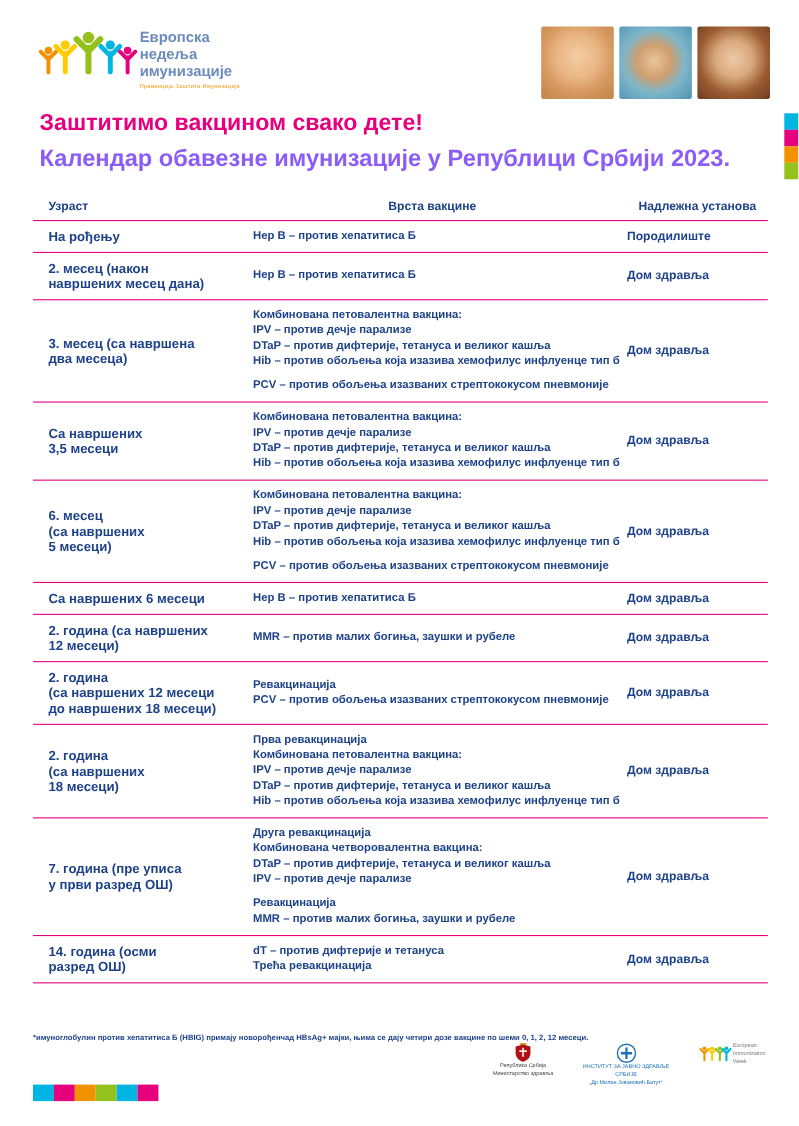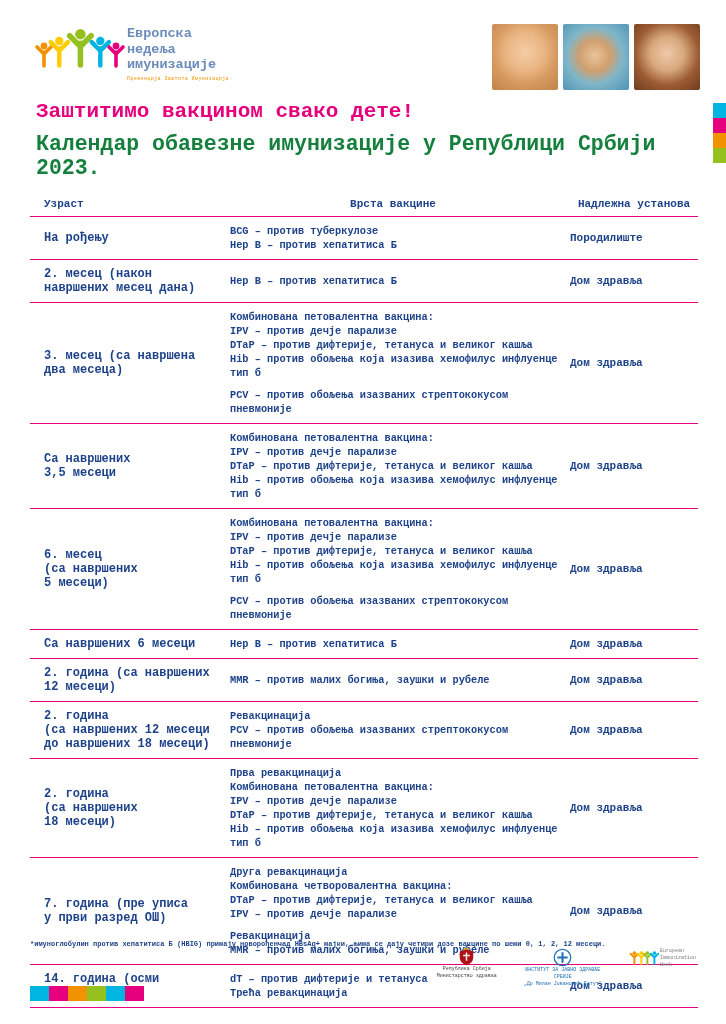--- a/index.html
+++ b/index.html
@@ -1,18 +1,18 @@
 <!DOCTYPE html>
 <html><head>
 <meta charset="utf-8">
 <style>
   * { margin:0; padding:0; box-sizing:border-box; }
   html,body { background:#ffffff; }
   body { font-family:"Liberation Sans", sans-serif; }
-  .page { position:relative; width:726px; height:1024px; background:#ffffff; overflow:hidden; margin:0 auto;font-family:Liberation Mono, monospace; }
+  .page { position:relative; width:726px; height:1024px; background:#ffffff; overflow:hidden; margin:0 auto; }
 
   
   .stripe-v { position:absolute; right:0; top:103px; width:13px; display:flex; flex-direction:column; }
   .stripe-v .stripe-block { width:13px; height:15px; display:block; }
   .stripe-h { position:absolute; left:30px; top:986px; display:flex; }
   .stripe-h .stripe-block { width:19px; height:15px; display:block; }
 
   
   .header { position:absolute; top:24px; left:34px; right:26px; display:flex; justify-content:space-between; align-items:flex-start; }
   .logo { display:flex; align-items:flex-start; gap:8px; }
@@ -22,30 +22,30 @@
   .logo-line { color:#6b8cba; font-size:13.5px; font-weight:bold; line-height:1.15; }
   .logo-tagline { color:#f39200; font-size:5px; margin-top:3px; letter-spacing:.4px; }
   .photos { display:flex; gap:5px; }
   .photo { width:66px; height:66px; border-radius:2px; }
   .photo-1 { background: radial-gradient(circle at 50% 42%, #f4cda4 0%, #eab583 38%, #d79b62 62%, #bf8448 100%); }
   .photo-2 { background: radial-gradient(circle at 48% 48%, #eac49b 0%, #cf9f6f 32%, #7fb6c9 58%, #4e93b5 100%); }
   .photo-3 { background: radial-gradient(circle at 50% 45%, #efc9a9 0%, #d9a97e 34%, #9c5c33 64%, #6e3c1f 100%); }
 
   
   .title { position:absolute; left:36px; top:100px; color:#e6007e; font-size:21px; font-weight:bold; }
-  .subtitle { position:absolute; left:36px; top:132px; color:#15803d; font-size:21.5px; font-weight:bold; }
+  .subtitle { position:absolute; left:36px; top:132px; color:#8b5cf6; font-size:21.5px; font-weight:bold; }
 
   
   .table { position:absolute; left:30px; right:28px; top:180px; }
   .t-header, .t-row { display:grid; grid-template-columns:186px 1fr 128px; border-bottom:1px solid #e6007e; }
   .t-header { align-items:flex-end; padding:2px 0 5px 0; }
   .hcell { color:#1d4289; font-size:11px; font-weight:bold; line-height:1.2; }
   .h-age { padding-left:14px; }
   .h-vaccine { text-align:center; }
-  .h-inst { text-align:center;margin-top:16px; }
+  .h-inst { text-align:center; }
   .t-row { align-items:center; padding:7px 0; }
   .cell { color:#1d4289; }
   .age { font-size:12px; font-weight:bold; line-height:14px; padding-left:14px; }
   .vaccine { font-size:10.3px; font-weight:bold; line-height:14px; padding-left:14px; padding-right:6px; }
   .vaccine .vspacer { height:8px; }
   .inst { font-size:11px; font-weight:bold; text-align:left; }
 
   
   .footnote { position:absolute; left:30px; top:940px; color:#1d4289; font-size:7px; font-weight:bold; white-space:nowrap; }
   .footer-logos { position:absolute; right:30px; top:948px; display:flex; gap:20px; align-items:flex-start; }
@@ -116,21 +116,20 @@
       <div class="hcell h-age">Узраст</div>
       <div class="hcell h-vaccine">Врста вакцине</div>
       <div class="hcell h-inst">Надлежна установа</div>
     </div>
     <div id="table-rows">
         <div class="t-row">
           <div class="cell age">
             <div>На рођењу</div>
           </div>
           <div class="cell vaccine">
-            <div>BCG – против туберкулозе</div>
             <div>Hep B – против хепатитиса Б</div>
           </div>
           <div class="cell inst">Породилиште</div>
         </div>
         <div class="t-row">
           <div class="cell age">
             <div>2. месец (након</div>
             <div>навршених месец дана)</div>
           </div>
           <div class="cell vaccine">

